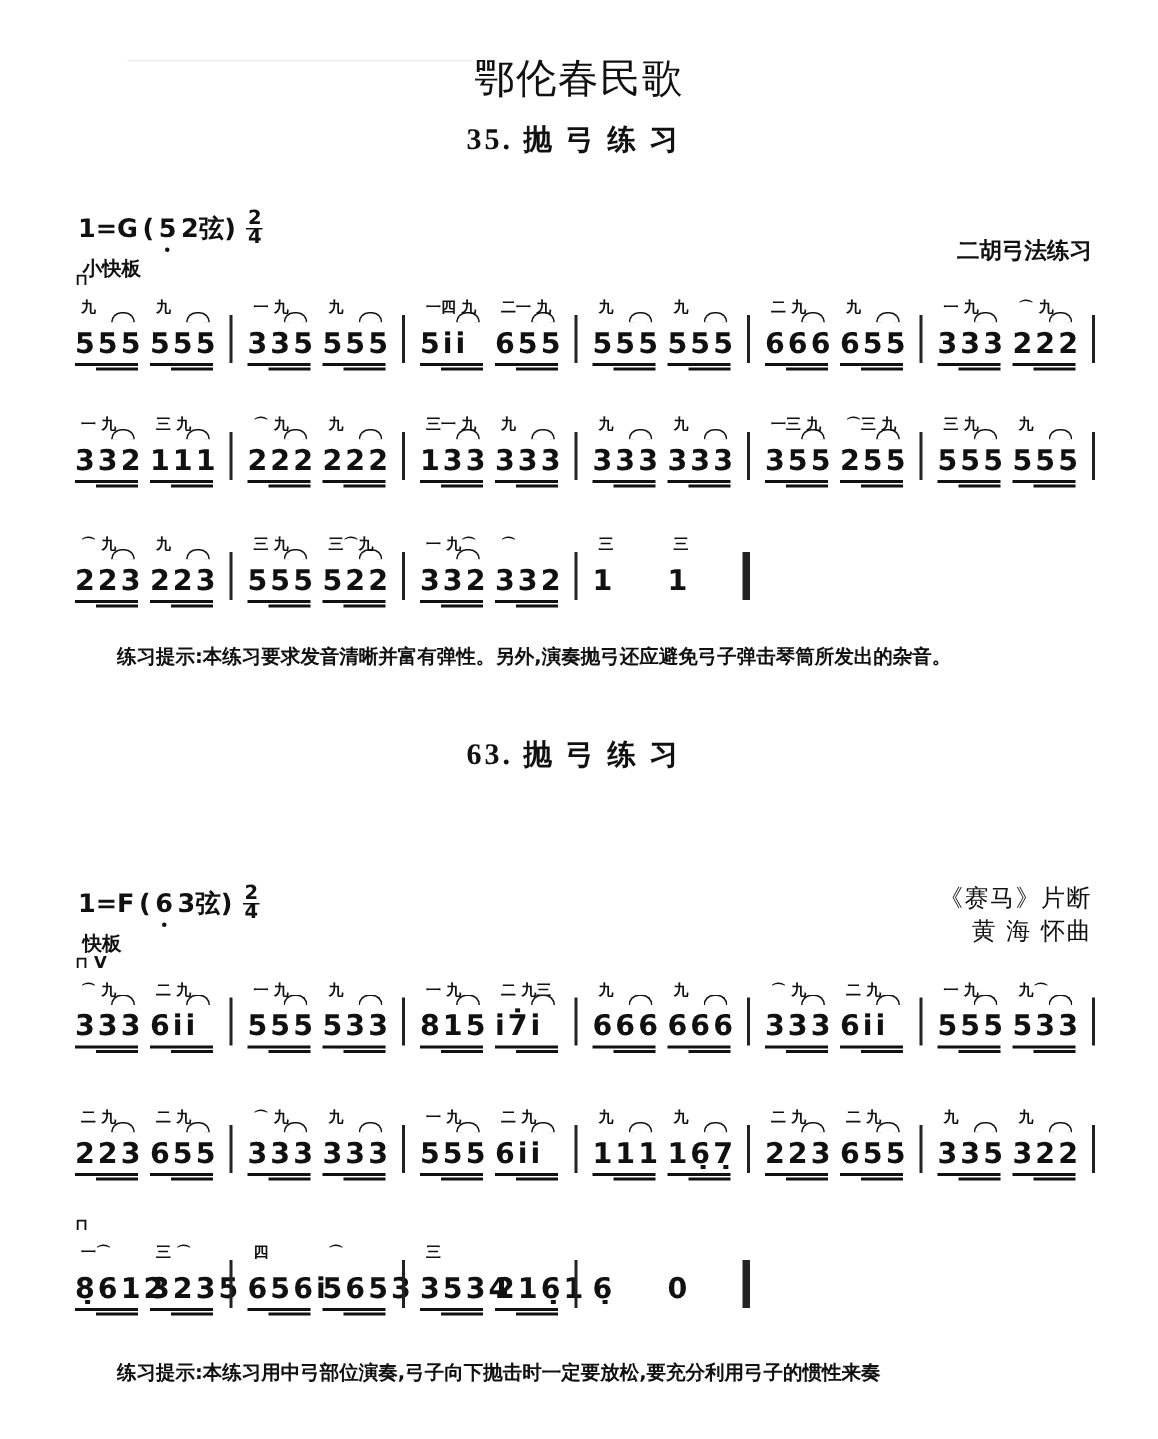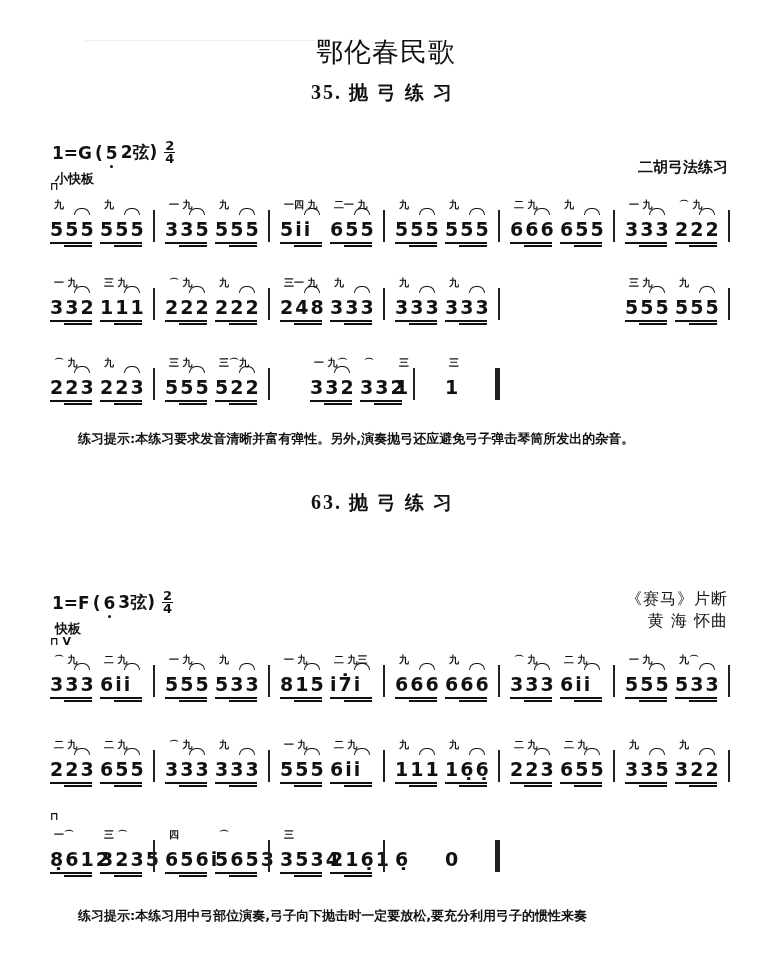--- a/index.html
+++ b/index.html
@@ -240,21 +240,21 @@
           <div class="ul2" style="left: 14px; width: 28px;"></div>
         </div>
         <div class="bar" style="left: 107px;"></div>
       </div>
       <div class="measure" style="left: 230px; width: 115px;">
         <div class="group" style="left: 4px; width: 46px;">
           <div class="marks">
             <span class="fing" style="left: 4px;">三一 九</span>
             <span class="slur" style="left: 24px;"></span>
           </div>
-          <div class="notes">248</div>
+          <div class="notes">133</div>
           <div class="ul1" style="width: 42px;"></div>
           <div class="ul2" style="left: 14px; width: 28px;"></div>
         </div>
         <div class="group" style="left: 54px; width: 46px;">
           <div class="marks">
             <span class="fing" style="left: 4px;">九</span>
             <span class="slur" style="left: 24px;"></span>
           </div>
           <div class="notes">333</div>
           <div class="ul1" style="width: 42px;"></div>
@@ -271,20 +271,41 @@
           <div class="notes">333</div>
           <div class="ul1" style="width: 42px;"></div>
           <div class="ul2" style="left: 14px; width: 28px;"></div>
         </div>
         <div class="group" style="left: 54px; width: 46px;">
           <div class="marks">
             <span class="fing" style="left: 4px;">九</span>
             <span class="slur" style="left: 24px;"></span>
           </div>
           <div class="notes">333</div>
+          <div class="ul1" style="width: 42px;"></div>
+          <div class="ul2" style="left: 14px; width: 28px;"></div>
+        </div>
+        <div class="bar" style="left: 107px;"></div>
+      </div>
+      <div class="measure" style="left: 460px; width: 115px;">
+        <div class="group" style="left: 4px; width: 46px;">
+          <div class="marks">
+            <span class="fing" style="left: 4px;">一三 九</span>
+            <span class="slur" style="left: 24px;"></span>
+          </div>
+          <div class="notes">355</div>
+          <div class="ul1" style="width: 42px;"></div>
+          <div class="ul2" style="left: 14px; width: 28px;"></div>
+        </div>
+        <div class="group" style="left: 54px; width: 46px;">
+          <div class="marks">
+            <span class="fing" style="left: 4px;">⌒三 九</span>
+            <span class="slur" style="left: 24px;"></span>
+          </div>
+          <div class="notes">255</div>
           <div class="ul1" style="width: 42px;"></div>
           <div class="ul2" style="left: 14px; width: 28px;"></div>
         </div>
         <div class="bar" style="left: 107px;"></div>
       </div>
       <div class="measure" style="left: 575px; width: 115px;">
         <div class="group" style="left: 4px; width: 46px;">
           <div class="marks">
             <span class="fing" style="left: 4px;">三 九</span>
             <span class="slur" style="left: 24px;"></span>
@@ -341,21 +362,21 @@
           <div class="marks">
             <span class="fing" style="left: 4px;">三⌒九</span>
             <span class="slur" style="left: 24px;"></span>
           </div>
           <div class="notes">522</div>
           <div class="ul1" style="width: 42px;"></div>
           <div class="ul2" style="left: 14px; width: 28px;"></div>
         </div>
         <div class="bar" style="left: 107px;"></div>
       </div>
-      <div class="measure" style="left: 230px; width: 115px; margin-left: 30px;">
+      <div class="measure" style="left: 230px; width: 115px;">
         <div class="group" style="left: 4px; width: 46px;">
           <div class="marks">
             <span class="fing" style="left: 4px;">一 九⌒</span>
             <span class="slur" style="left: 24px;"></span>
           </div>
           <div class="notes">332</div>
           <div class="ul1" style="width: 42px;"></div>
           <div class="ul2" style="left: 14px; width: 28px;"></div>
         </div>
         <div class="group" style="left: 54px; width: 46px;">
@@ -613,21 +634,21 @@
           </div>
           <div class="notes">111</div>
           <div class="ul1" style="width: 42px;"></div>
           <div class="ul2" style="left: 14px; width: 28px;"></div>
         </div>
         <div class="group" style="left: 54px; width: 46px;">
           <div class="marks">
             <span class="fing" style="left: 4px;">九</span>
             <span class="slur" style="left: 24px;"></span>
           </div>
-          <div class="notes">16̣6̣</div>
+          <div class="notes">16̣7̣</div>
           <div class="ul1" style="width: 42px;"></div>
           <div class="ul2" style="left: 14px; width: 28px;"></div>
         </div>
         <div class="bar" style="left: 107px;"></div>
       </div>
       <div class="measure" style="left: 460px; width: 115px;">
         <div class="group" style="left: 4px; width: 46px;">
           <div class="marks">
             <span class="fing" style="left: 4px;">二 九</span>
             <span class="slur" style="left: 24px;"></span>

